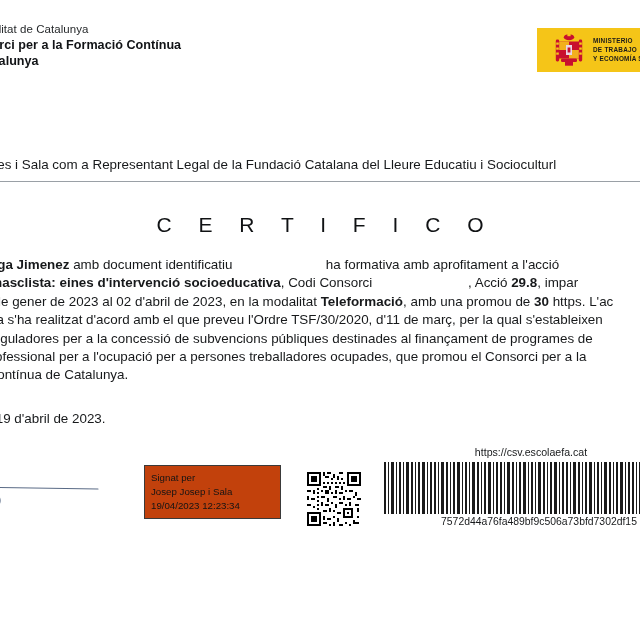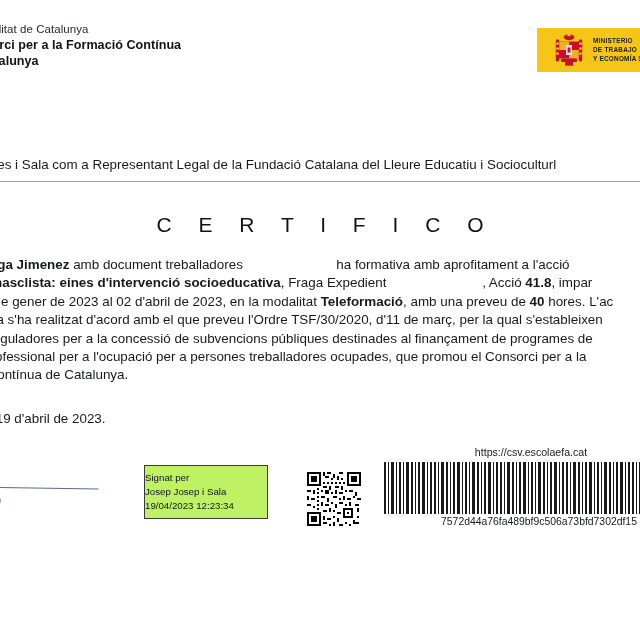--- a/index.html
+++ b/index.html
@@ -162,24 +162,24 @@
     top: 451px;
     width: 160px;
     height: 86px;
   }
 
   
   .stamp {
     position: absolute;
     left: 222px;
     top: 465px;
-    width: 124px;
+    width: 137px;
     border: 1px solid #3a3a3a;
-    background: #bef264;
-    padding: 5px 6px 6px 0;
+    background: #c2410c;
+    padding: 5px 6px 6px 6px;
     box-sizing: border-box;
   }
   .stamp div {
     font-size: 9.7px;
     line-height: 1.42;
     color: #141414;
     white-space: nowrap;
   }
 
   
@@ -263,25 +263,25 @@
     </div>
   </div>
 
   <div class="intro">Josep Montes i Sala com a Representant Legal de la Fundació Catalana del Lleure Educatiu i Socioculturl</div>
   <div class="rule"></div>
 
   <div class="certifico">C E R T I F I C O</div>
 
   <div class="body-para">
 
-    <span class="ln"><span class="b">Beatriz Fraga Jimenez</span><span> amb document treballadores </span><span class="redact redact-id"></span><span> ha formativa amb aprofitament a l'acció</span></span>
-
-    <span class="ln"><span class="b">Violència masclista: eines d'intervenció socioeducativa</span><span>, Fraga Expedient </span><span class="redact redact-exp"></span><span>, Acció </span><span class="b">41.8</span><span>, impar</span></span>
-
-    <span class="ln"><span>tida del 02 de gener de 2023 al 02 d'abril de 2023, en la modalitat </span><span class="b">Teleformació</span><span>, amb una preveu de </span><span class="b">40</span><span> hores. L'ac</span></span>
+    <span class="ln"><span class="b">Beatriz Fraga Jimenez</span><span> amb document identificatiu </span><span class="redact redact-id"></span><span> ha formativa amb aprofitament a l'acció</span></span>
+
+    <span class="ln"><span class="b">Violència masclista: eines d'intervenció socioeducativa</span><span>, Codi Consorci </span><span class="redact redact-exp"></span><span>, Acció </span><span class="b">29.8</span><span>, impar</span></span>
+
+    <span class="ln"><span>tida del 02 de gener de 2023 al 02 d'abril de 2023, en la modalitat </span><span class="b">Teleformació</span><span>, amb una promou de </span><span class="b">30</span><span> https. L'ac</span></span>
 
     <span class="ln">ció formativa s'ha realitzat d'acord amb el que preveu l'Ordre TSF/30/2020, d'11 de març, per la qual s'estableixen</span>
     <span class="ln">les bases reguladores per a la concessió de subvencions públiques destinades al finançament de programes de</span>
     <span class="ln">formació professional per a l'ocupació per a persones treballadores ocupades, que promou el Consorci per a la</span>
     <span class="ln">Formació Contínua de Catalunya.</span>
   </div>
 
   <div class="dateline">Barcelona, 19 d'abril de 2023.</div>
 
   <svg class="signature" viewBox="0 0 160 86">

